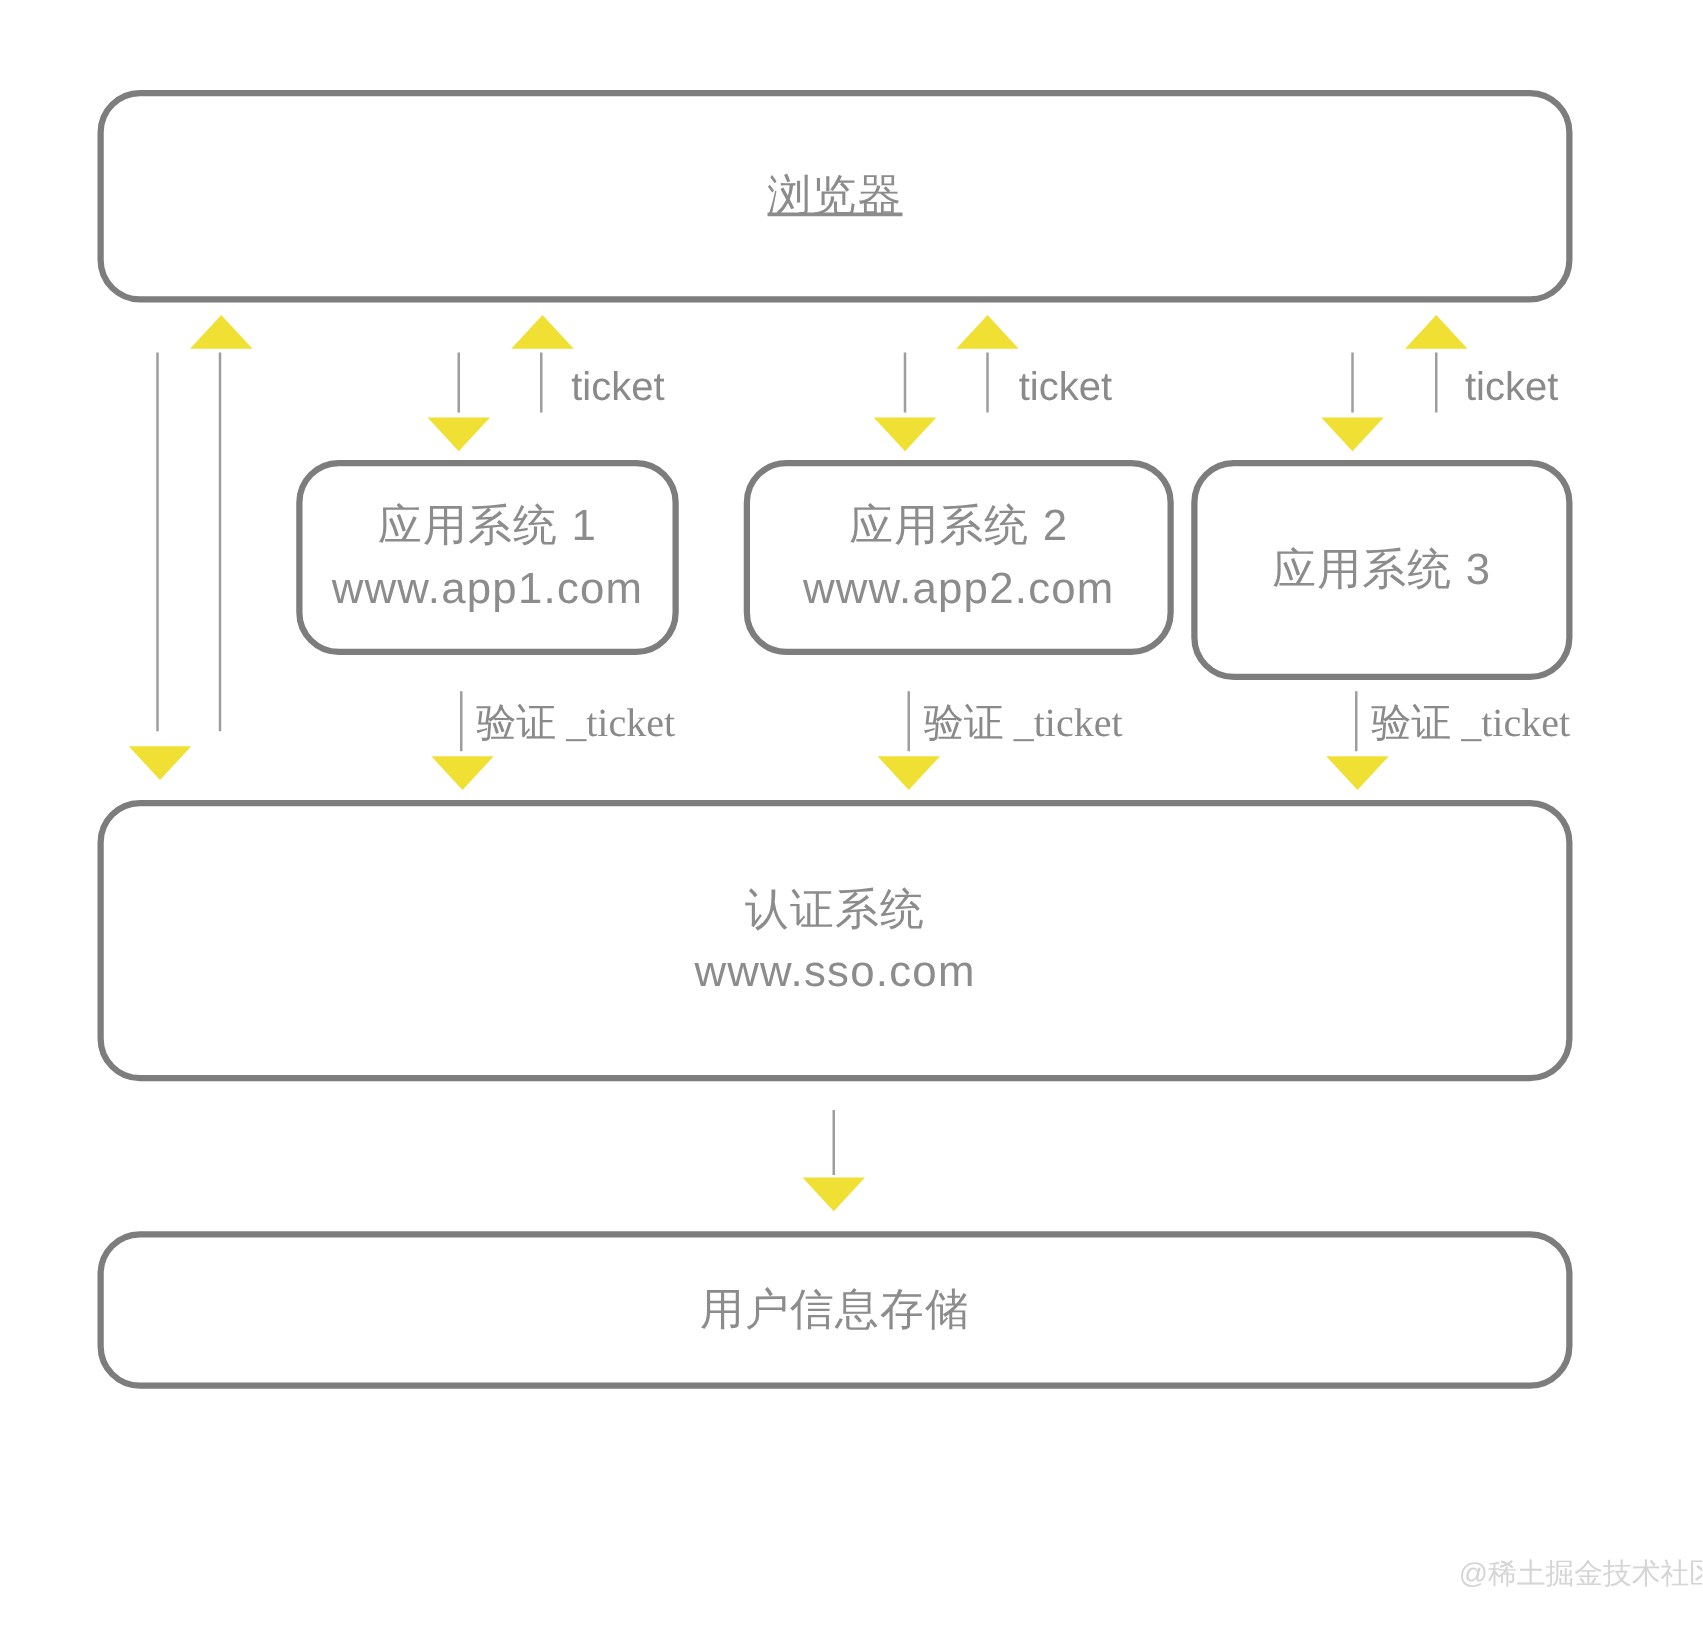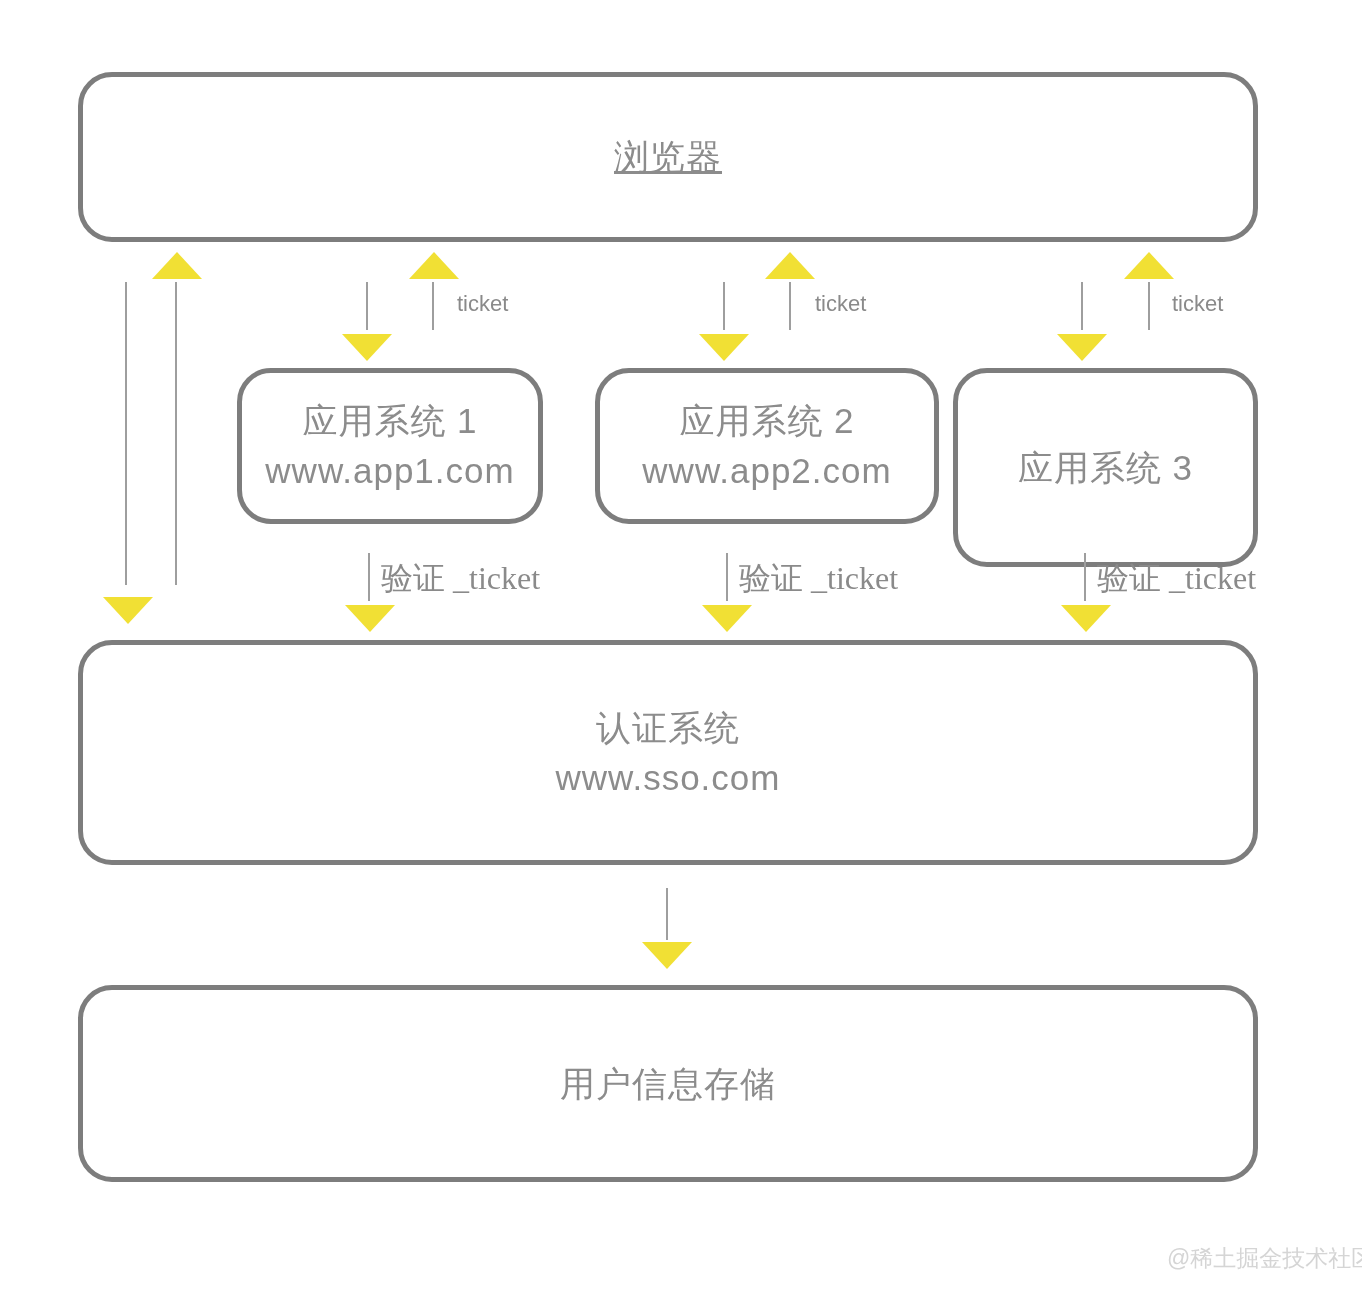--- a/index.html
+++ b/index.html
@@ -50,21 +50,21 @@
     height: 0;
     border-left: 25px solid transparent;
     border-right: 25px solid transparent;
   }
   .arrow.down { border-top: 27px solid var(--yellow); }
   .arrow.up   { border-bottom: 27px solid var(--yellow); }
 
   .flow-label {
     position: absolute;
     color: var(--label-gray);
-    font-size: 22px;
+    font-size: 32px;
     white-space: nowrap;
   }
   .verify-label {
     position: absolute;
     color: var(--label-gray);
     font-size: 32px;
     white-space: nowrap;
     font-family: Liberation Serif, serif;
   }
 
@@ -126,34 +126,34 @@
   </div>
   <div class="vline" style="left:726px; top:553px; height:48px;"></div>
   <div class="verify-label" style="left:739px; top:557px;">验证 _ticket</div>
   <div class="arrow down" style="left:702px; top:605px;"></div>
 
   <div class="vline" style="left:1081px; top:282px; height:48px;"></div>
   <div class="arrow down" style="left:1057px; top:334px;"></div>
   <div class="arrow up" style="left:1124px; top:252px;"></div>
   <div class="vline" style="left:1148px; top:282px; height:48px;"></div>
   <div class="flow-label" style="left:1172px; top:291px;">ticket</div>
-  <div class="box" style="left:953px; top:368px; width:305px; height:199px;">
+  <div class="box" style="left:953px; top:368px; width:305px; height:176px;">
     <div class="box-line">应用系统 3</div>
   </div>
   <div class="vline" style="left:1084px; top:553px; height:48px;"></div>
   <div class="verify-label" style="left:1097px; top:557px;">验证 _ticket</div>
   <div class="arrow down" style="left:1061px; top:605px;"></div>
 
   <div class="box wide" style="top:640px; height:225px;">
     <div class="box-line">认证系统</div>
     <div class="box-line">www.sso.com</div>
   </div>
 
   <div class="vline" style="left:666px; top:888px; height:52px;"></div>
   <div class="arrow down" style="left:642px; top:942px;"></div>
 
-  <div class="box wide" style="top:985px; height:197px;">
+  <div class="box wide" style="top:985px; height:126px;">
     <div class="box-line">用户信息存储</div>
   </div>
 
   <div class="watermark">@稀土掘金技术社区</div>
 
 </div>
 
 </body></html>

